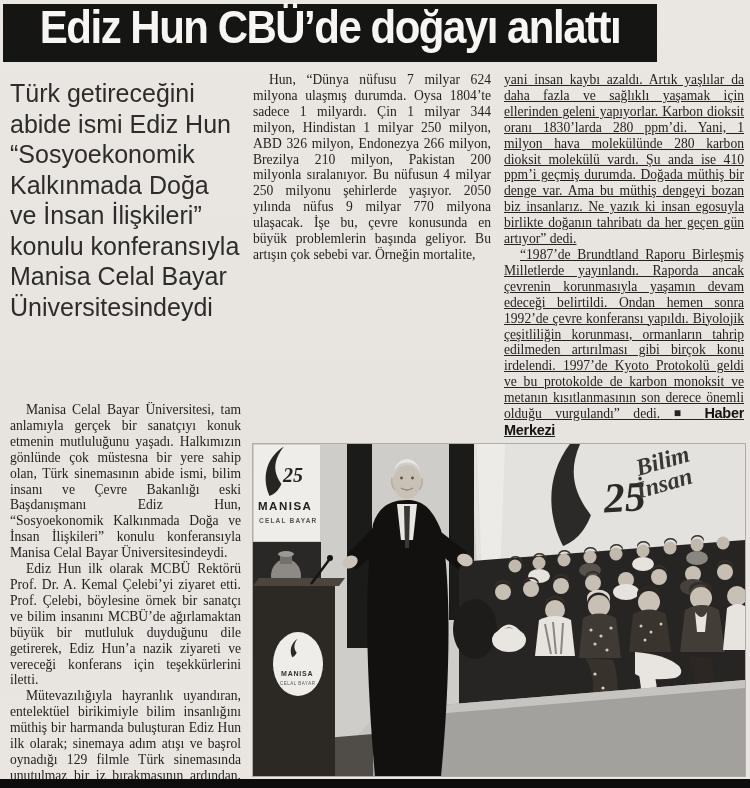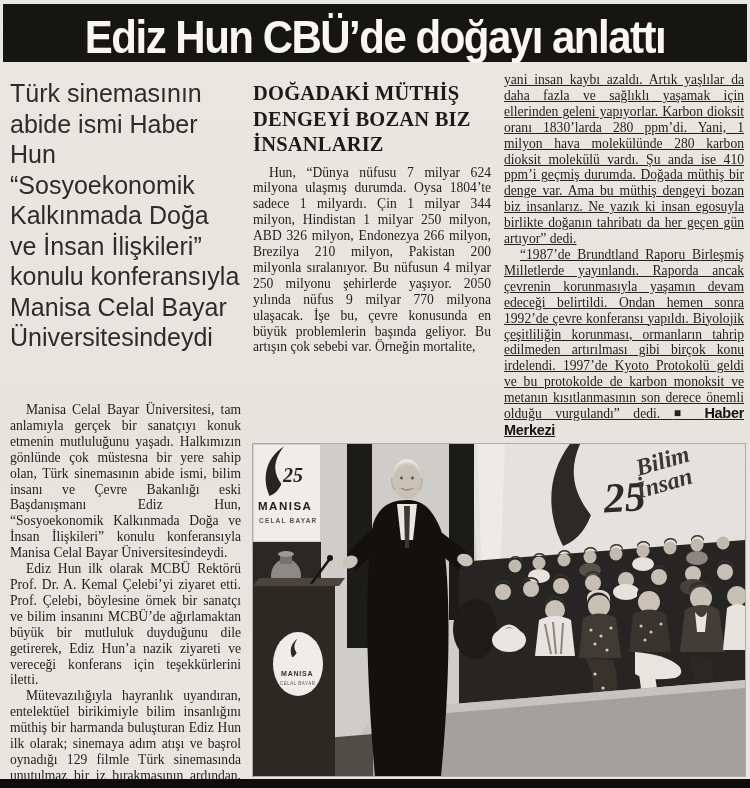--- a/index.html
+++ b/index.html
@@ -4,22 +4,22 @@
 <style>
   html,body { margin:0; padding:0; }
   .page {
     position:relative; width:750px; height:788px;
     background:linear-gradient(180deg,#eae7e2 0%, #e7e4df 55%, #e9e6e1 100%);
     font-family:"Liberation Serif", serif;
     overflow:hidden;
   }
   
   .headline-bar {
-    position:absolute; left:3px; top:4px; width:744px; height:58px;
-    background:#151514; display:flex; align-items:flex-end; justify-content:center;
+    position:absolute; left:3px; top:4px; width:654px; height:58px;
+    background:#151514; display:flex; align-items:flex-start; justify-content:center;
   }
   .headline-text {
     color:#f7f6f3; font-family:"Liberation Sans", sans-serif; font-weight:900;
     font-size:42px; letter-spacing:-1.5px; transform:scaleY(1.1); white-space:nowrap;
   }
   
   .lede {
     position:absolute; left:10px; top:78px; width:232px; height:278px;
     font-family:"Liberation Sans", sans-serif; font-weight:300;
     font-size:25px; line-height:30.5px; color:#2d2c2a; overflow:hidden;
@@ -53,30 +53,29 @@
 </style>
 </head>
 <body>
 
 <div class="page">
 
   <div class="headline-bar">
     <div class="headline-text">Ediz Hun CBÜ’de doğayı anlattı</div>
   </div>
 
-  <div class="lede">Türk sinemasının abide ismi Haber Hun “Sosyoekonomik Kalkınmada Doğa ve İnsan İlişkileri” konulu konferansıyla Manisa Celal Bayar Üniversitesindeydi</div>
+  <div class="lede">Türk getireceğini abide ismi Ediz Hun “Sosyoekonomik Kalkınmada Doğa ve İnsan İlişkileri” konulu konferansıyla Manisa Celal Bayar Üniversitesindeydi</div>
 
   <div class="col col-left-body">
     <p class="body indent">Manisa Celal Bayar Üniversitesi, tam anlamıyla gerçek bir sanatçıyı konuk etmenin mutluluğunu yaşadı. Halkımızın gönlünde çok müstesna bir yere sahip olan, Türk sinemasının abide ismi, bilim insanı ve Çevre Bakanlığı eski Başdanışmanı Ediz Hun, “Sosyoekonomik Kalkınmada Doğa ve İnsan İlişkileri” konulu konferansıyla Manisa Celal Bayar Üniversitesindeydi.</p>
     <p class="body indent">Ediz Hun ilk olarak MCBÜ Rektörü Prof. Dr. A. Kemal Çelebi’yi ziyaret etti. Prof. Çelebi, böylesine örnek bir sanatçı ve bilim insanını MCBÜ’de ağırlamaktan büyük bir mutluluk duyduğunu dile getirerek, Ediz Hun’a nazik ziyareti ve vereceği konferans için teşekkürlerini iletti.</p>
     <p class="body indent">Mütevazılığıyla hayranlık uyandıran, entelektüel birikimiyle bilim insanlığını müthiş bir harmanda buluşturan Ediz Hun ilk olarak; sinemaya adım atışı ve başrol oynadığı 129 filmle Türk sinemasında unutulmaz bir iz bırakmasının ardından, Norveç Oslo Üniversitesi’nde Biyoloji ve Çevre Bilimleri öğrenimine başlama-</p>
   </div>
 
   <div class="col col-mid">
-    <h2 class="subhead">DOĞADAKİ MÜTHİŞ DENGEYİ BOZAN BIZ İNSANLARIZ</h2>
     <p class="body indent">Hun, “Dünya nüfusu 7 milyar 624 milyona ulaşmış durumda. Oysa 1804’te sadece 1 milyardı. Çin 1 milyar 344 milyon, Hindistan 1 milyar 250 milyon, ABD 326 milyon, Endonezya 266 milyon, Brezilya 210 milyon, Pakistan 200 milyonla sıralanıyor. Bu nüfusun 4 milyar 250 milyonu şehirlerde yaşıyor. 2050 yılında nüfus 9 milyar 770 milyona ulaşacak. İşe bu, çevre konusunda en büyük problemlerin başında geliyor. Bu artışın çok sebebi var. Örneğin mortalite,</p>
   </div>
 
   <div class="col col-right">
     <p class="body">yani insan kaybı azaldı. Artık yaşlılar da daha fazla ve sağlıklı yaşamak için ellerinden geleni yapıyorlar. Karbon dioksit oranı 1830’larda 280 ppm’di. Yani, 1 milyon hava molekülünde 280 karbon dioksit molekülü vardı. Şu anda ise 410 ppm’i geçmiş durumda. Doğada müthiş bir denge var. Ama bu müthiş dengeyi bozan biz insanlarız. Ne yazık ki insan egosuyla birlikte doğanın tahribatı da her geçen gün artıyor” dedi.</p>
     <p class="body indent"><span>“1987’de Brundtland Raporu Birleşmiş Milletlerde yayınlandı. Raporda ancak çevrenin korunmasıyla yaşamın devam edeceği belirtildi. Ondan hemen sonra 1992’de çevre konferansı yapıldı. Biyolojik çeşitliliğin korunması, ormanların tahrip edilmeden artırılması gibi birçok konu irdelendi. 1997’de Kyoto Protokolü geldi ve bu protokolde de karbon monoksit ve metanın kısıtlanmasının son derece önemli olduğu vurgulandı” dedi.</span> <span class="byline-marker">■</span> <span class="byline">Haber Merkezi</span></p>
   </div>
 
   <div class="photo-wrap">
     <svg viewBox="0 0 492 332" xmlns="http://www.w3.org/2000/svg">

